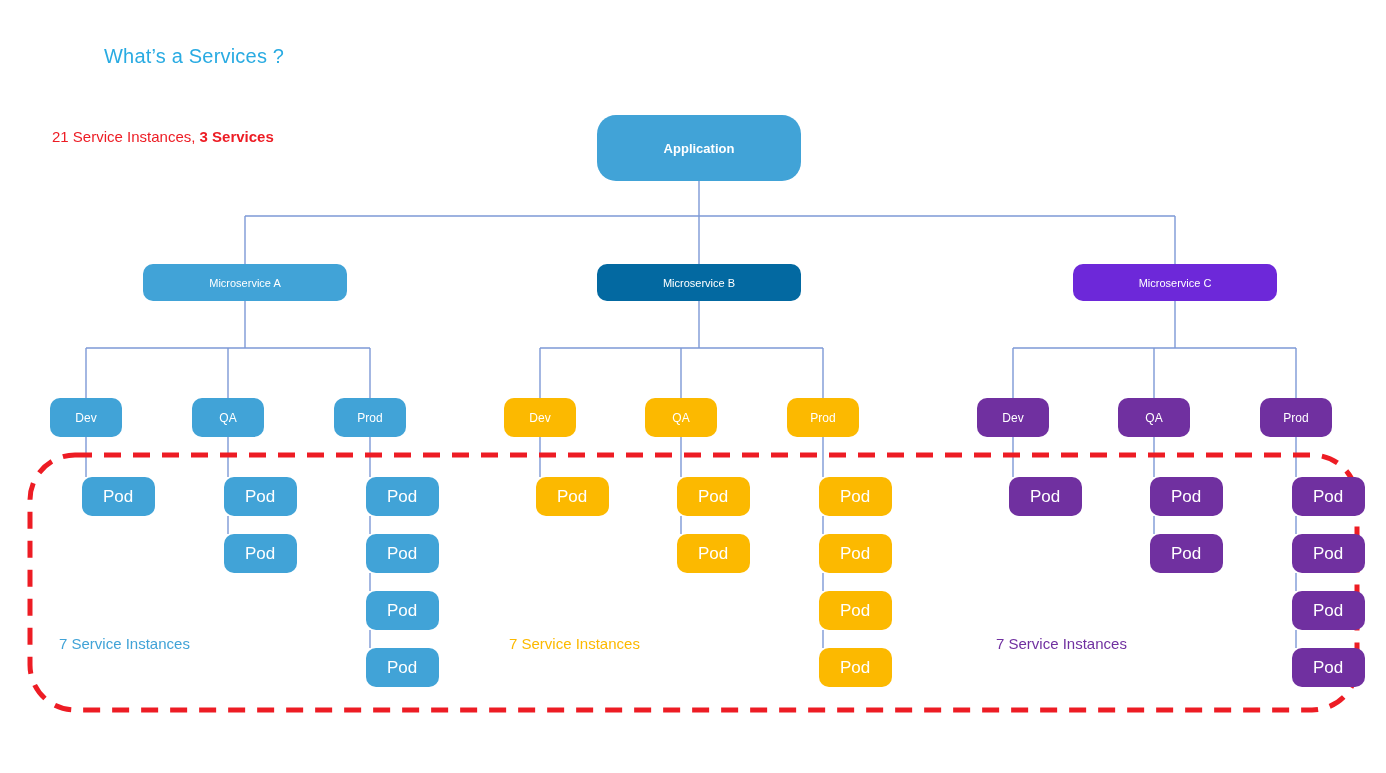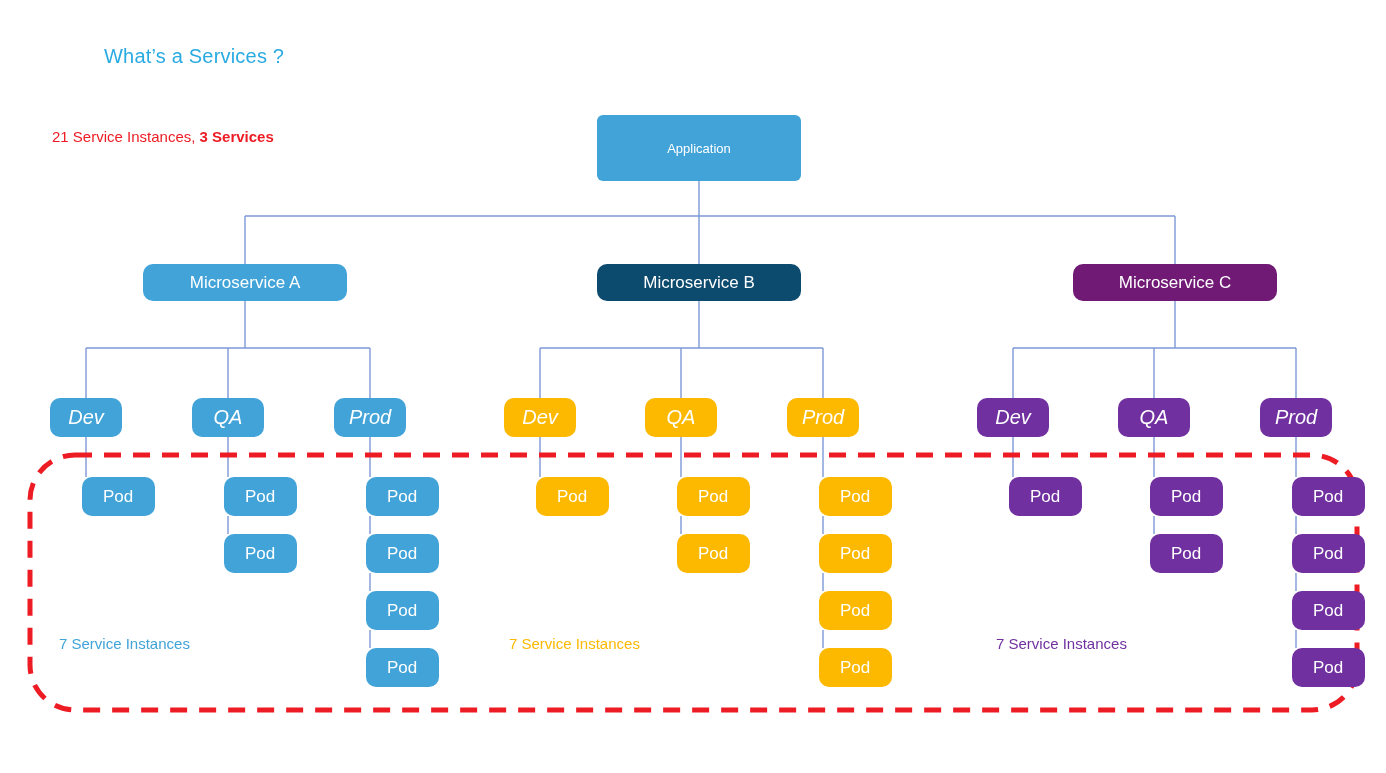--- a/index.html
+++ b/index.html
@@ -17,23 +17,23 @@
   }
   .summary{
     position:absolute;left:52px;top:128px;
     font-size:15px;font-weight:400;
   }
   .summary .bold{font-weight:700;}
   .node{
     position:absolute;display:flex;align-items:center;justify-content:center;
     color:#ffffff;border-radius:10px;box-sizing:border-box;text-align:center;
   }
-  .node.app{border-radius:6px;font-size:13px;font-weight:400;}
-  .node.svc{font-size:17px;font-weight:400;}
-  .node.env{font-size:20px;font-weight:400;font-style:italic;}
+  .node.app{border-radius:19px;font-size:13px;font-weight:700;}
+  .node.svc{font-size:11px;font-weight:400;}
+  .node.env{font-size:12px;font-weight:400;}
   .node.pod{font-size:17px;font-weight:400;margin-left:32px;}
   .instances{
     position:absolute;font-size:15px;font-weight:400;white-space:nowrap;
   }
 </style>
 </head>
 <body>
 
 <div id="canvas">
   <svg id="wires" width="1386" height="773" viewBox="0 0 1386 773">
@@ -89,33 +89,33 @@
       <div class="node pod" style="left: 49.5px; top: 477px; width: 73px; height: 39px; background: rgb(65, 163, 215);">Pod</div>
       <div class="node env" style="left: 192px; top: 398px; width: 72px; height: 39px; background: rgb(65, 163, 215);">QA</div>
       <div class="node pod" style="left: 191.5px; top: 477px; width: 73px; height: 39px; background: rgb(65, 163, 215);">Pod</div>
       <div class="node pod" style="left: 191.5px; top: 534px; width: 73px; height: 39px; background: rgb(65, 163, 215);">Pod</div>
       <div class="node env" style="left: 334px; top: 398px; width: 72px; height: 39px; background: rgb(65, 163, 215);">Prod</div>
       <div class="node pod" style="left: 333.5px; top: 477px; width: 73px; height: 39px; background: rgb(65, 163, 215);">Pod</div>
       <div class="node pod" style="left: 333.5px; top: 534px; width: 73px; height: 39px; background: rgb(65, 163, 215);">Pod</div>
       <div class="node pod" style="left: 333.5px; top: 591px; width: 73px; height: 39px; background: rgb(65, 163, 215);">Pod</div>
       <div class="node pod" style="left: 333.5px; top: 648px; width: 73px; height: 39px; background: rgb(65, 163, 215);">Pod</div>
       <div class="instances" style="left: 59px; top: 635px; color: rgb(65, 163, 215);">7 Service Instances</div>
-      <div class="node svc" style="left: 597px; top: 264px; width: 204px; height: 37px; background: #0c4a6e;">Microservice B</div>
+      <div class="node svc" style="left: 597px; top: 264px; width: 204px; height: 37px; background: #0369a1;">Microservice B</div>
       <div class="node env" style="left: 504px; top: 398px; width: 72px; height: 39px; background: rgb(252, 185, 0);">Dev</div>
       <div class="node pod" style="left: 503.5px; top: 477px; width: 73px; height: 39px; background: rgb(252, 185, 0);">Pod</div>
       <div class="node env" style="left: 645px; top: 398px; width: 72px; height: 39px; background: rgb(252, 185, 0);">QA</div>
       <div class="node pod" style="left: 644.5px; top: 477px; width: 73px; height: 39px; background: rgb(252, 185, 0);">Pod</div>
       <div class="node pod" style="left: 644.5px; top: 534px; width: 73px; height: 39px; background: rgb(252, 185, 0);">Pod</div>
       <div class="node env" style="left: 787px; top: 398px; width: 72px; height: 39px; background: rgb(252, 185, 0);">Prod</div>
       <div class="node pod" style="left: 786.5px; top: 477px; width: 73px; height: 39px; background: rgb(252, 185, 0);">Pod</div>
       <div class="node pod" style="left: 786.5px; top: 534px; width: 73px; height: 39px; background: rgb(252, 185, 0);">Pod</div>
       <div class="node pod" style="left: 786.5px; top: 591px; width: 73px; height: 39px; background: rgb(252, 185, 0);">Pod</div>
       <div class="node pod" style="left: 786.5px; top: 648px; width: 73px; height: 39px; background: rgb(252, 185, 0);">Pod</div>
       <div class="instances" style="left: 509px; top: 635px; color: rgb(252, 185, 0);">7 Service Instances</div>
-      <div class="node svc" style="left: 1073px; top: 264px; width: 204px; height: 37px; background: #701a75;">Microservice C</div>
+      <div class="node svc" style="left: 1073px; top: 264px; width: 204px; height: 37px; background: #6d28d9;">Microservice C</div>
       <div class="node env" style="left: 977px; top: 398px; width: 72px; height: 39px; background: rgb(112, 48, 160);">Dev</div>
       <div class="node pod" style="left: 976.5px; top: 477px; width: 73px; height: 39px; background: rgb(112, 48, 160);">Pod</div>
       <div class="node env" style="left: 1118px; top: 398px; width: 72px; height: 39px; background: rgb(112, 48, 160);">QA</div>
       <div class="node pod" style="left: 1117.5px; top: 477px; width: 73px; height: 39px; background: rgb(112, 48, 160);">Pod</div>
       <div class="node pod" style="left: 1117.5px; top: 534px; width: 73px; height: 39px; background: rgb(112, 48, 160);">Pod</div>
       <div class="node env" style="left: 1260px; top: 398px; width: 72px; height: 39px; background: rgb(112, 48, 160);">Prod</div>
       <div class="node pod" style="left: 1259.5px; top: 477px; width: 73px; height: 39px; background: rgb(112, 48, 160);">Pod</div>
       <div class="node pod" style="left: 1259.5px; top: 534px; width: 73px; height: 39px; background: rgb(112, 48, 160);">Pod</div>
       <div class="node pod" style="left: 1259.5px; top: 591px; width: 73px; height: 39px; background: rgb(112, 48, 160);">Pod</div>
       <div class="node pod" style="left: 1259.5px; top: 648px; width: 73px; height: 39px; background: rgb(112, 48, 160);">Pod</div>

